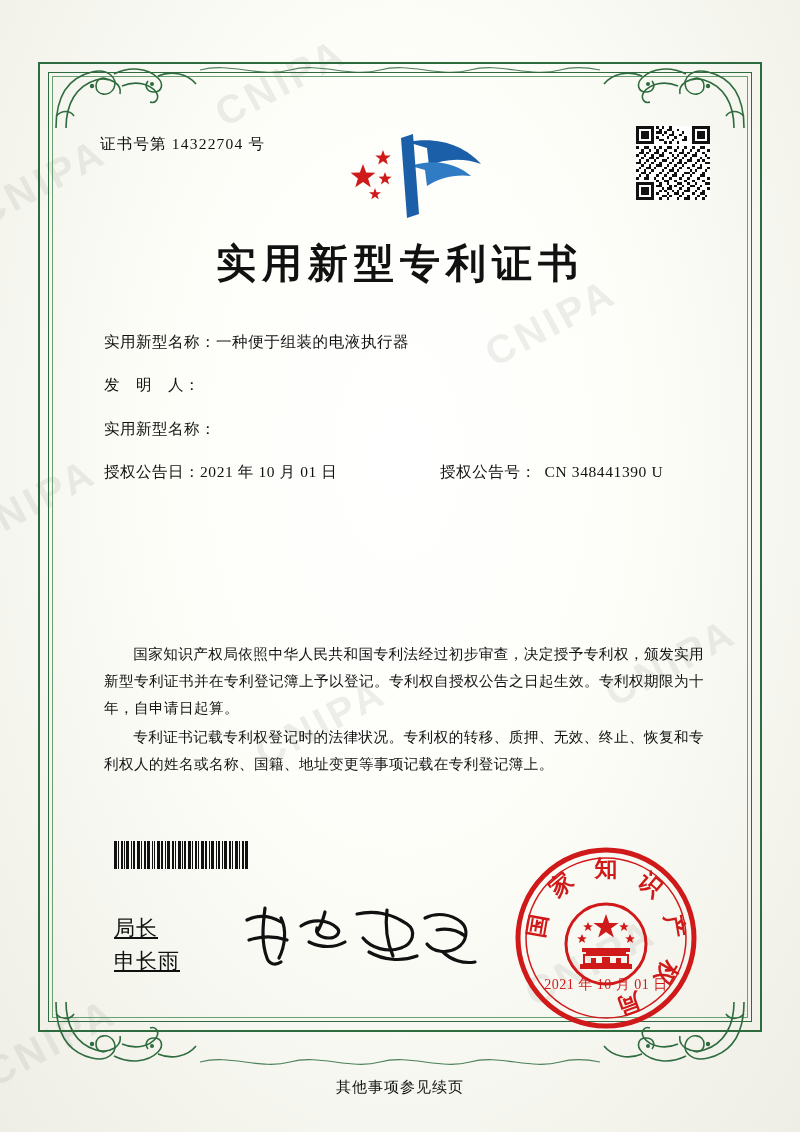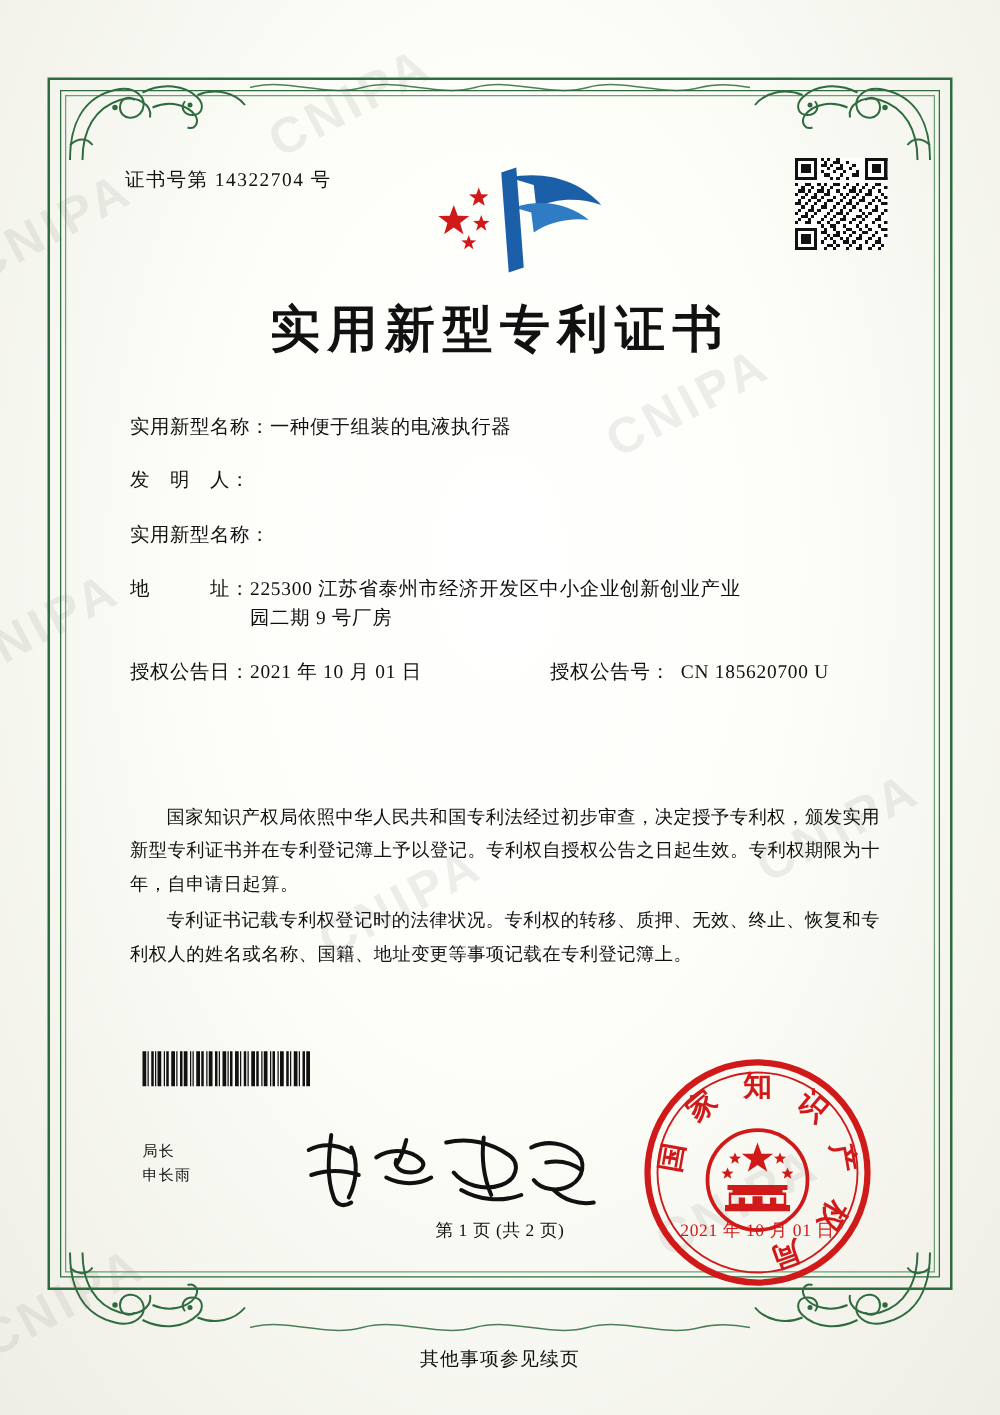--- a/index.html
+++ b/index.html
@@ -193,24 +193,25 @@
     align-items: flex-end;
     gap: 0;
   }
   .barcode i { display: block; height: 100%; background: #111; }
 
   
   .sig-label {
     position: absolute;
     left: 62px;
     top: 836px;
-    font-size: 12px;
+    font-size: 21px;
     line-height: 1.55;
     color: #111;
     letter-spacing: 1px;
+    text-decoration: underline;
   }
   .signature {
     position: absolute;
     left: 185px;
     top: 820px;
     width: 250px;
     height: 80px;
     color: #111;
   }
   .signature svg { width: 100%; height: 100%; display: block; }
@@ -573,33 +574,26 @@
       <div class="frow">
         <div class="flabel">实用新型名称：</div>
         <div class="fvalue">一种便于组装的电液执行器</div>
       </div>
       <div class="frow">
         <div class="flabel">发　明　人：</div>
       </div>
       <div class="frow">
         <div class="flabel">实用新型名称：</div>
       </div>
-      <div class="frow">
-        <div class="flabel">地　　　址：</div>
-        <div class="fvalue">
-          <span>225300 江苏省泰州市经济开发区中小企业创新创业产业</span>
-          <span class="sub">园二期 9 号厂房</span>
-        </div>
-      </div>
       <div class="frow inline2">
         <div class="flabel">授权公告日：</div>
         <div class="fvalue">
           <span class="seg1">2021 年 10 月 01 日</span>
           <span class="lbl2">授权公告号：</span>
-          <span>CN 185620700 U</span>
+          <span>CN 348441390 U</span>
         </div>
       </div>
     </div>
 
     <div class="paras">
       <p>国家知识产权局依照中华人民共和国专利法经过初步审查，决定授予专利权，颁发实用新型专利证书并在专利登记簿上予以登记。专利权自授权公告之日起生效。专利权期限为十年，自申请日起算。</p>
       <p>专利证书记载专利权登记时的法律状况。专利权的转移、质押、无效、终止、恢复和专利权人的姓名或名称、国籍、地址变更等事项记载在专利登记簿上。</p>
     </div>
 
     <div class="barcode">
@@ -737,17 +731,16 @@
             <rect x="-22" y="11" width="44" height="9" fill="none" stroke="#d01a1a" stroke-width="2"></rect>
             <rect x="-4" y="13" width="8" height="7"></rect>
             <rect x="-15" y="14" width="5" height="6"></rect>
             <rect x="10" y="14" width="5" height="6"></rect>
           </g>
         </g>
       </svg>
     </div>
     <div class="seal-date">2021 年 10 月 01 日</div>
 
-    <div class="pagenum">第 1 页 (共 2 页)</div>
   </div>
 
   <div class="footnote">其他事项参见续页</div>
 </div>
 
 </body></html>

